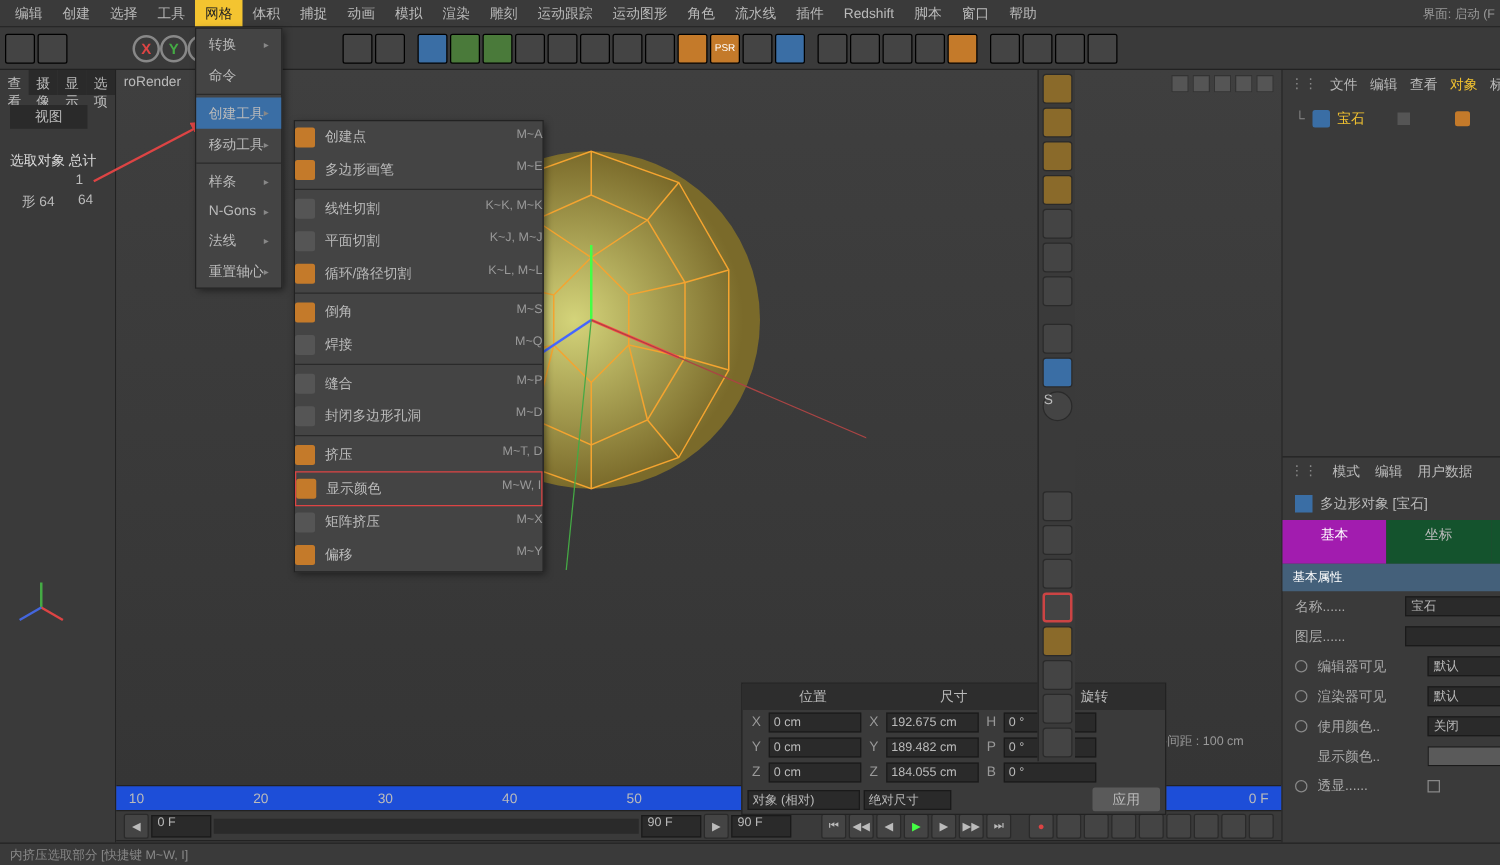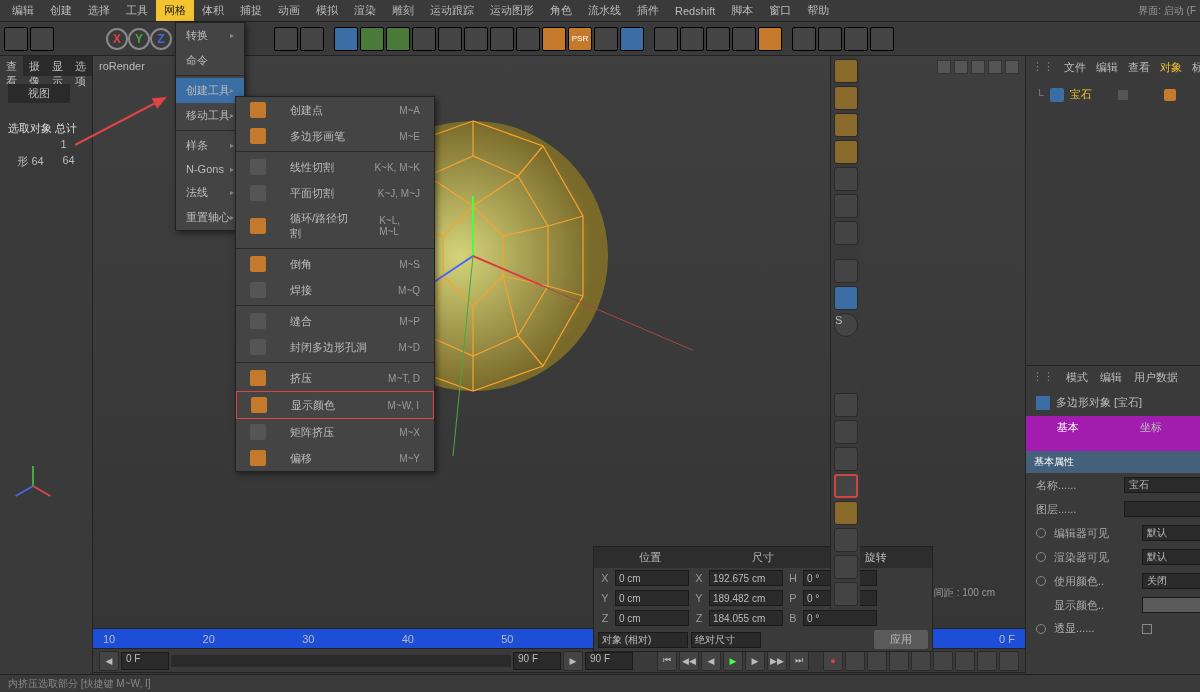--- a/index.html
+++ b/index.html
@@ -55,39 +55,39 @@
 .objmgr .tabs{display:flex;font-size:10px;padding:4px 6px;gap:10px}
 .objmgr .tabs span.act{color:#f4c430}
 .objmgr .tree{padding:6px 10px}
 .objmgr .treeitem{display:flex;align-items:center;gap:6px;padding:2px 0}
 .objmgr .treeitem .ico{width:14px;height:14px;background:#3a6ea5;border-radius:2px}
 .attrmgr{flex:1;display:flex;flex-direction:column}
 .attrmgr .tabs{display:flex;font-size:10px;padding:4px 6px;gap:12px}
 .attrmgr .objtitle{padding:6px 10px;display:flex;align-items:center;gap:6px}
 .attrmgr .objtitle .ico{width:14px;height:14px;background:#3a6ea5}
 .attrmgr .tabbtns{display:flex;font-size:10px}
-.attrmgr .tabbtns span{flex:1;padding:4px;text-align:center;background:#a21caf}
+.attrmgr .tabbtns span{flex:1;padding:4px;text-align:center;background:#14532d}
 .attrmgr .tabbtns span.act{background:#a21caf;color:#fff}
 .attrmgr .section{padding:4px 8px;background:#44607a;color:#fff;font-size:10px}
 .attrmgr .proprow{display:flex;align-items:center;padding:4px 10px;gap:8px;font-size:10px}
 .attrmgr .proprow .lbl{width:80px;color:#aaa}
 .attrmgr .proprow .val{flex:1;height:16px;background:#2a2a2a;border:1px solid #1a1a1a;padding:0 4px;font-size:10px}
 .attrmgr .proprow .radio{width:10px;height:10px;border-radius:50%;border:1px solid #888}
 .attrmgr .proprow .cb{width:10px;height:10px;border:1px solid #888}
 .iconstrip{position:absolute;right:340px;top:56px;width:30px;background:#3a3a3a;display:flex;flex-direction:column;gap:3px;padding:3px;border-left:1px solid #222}
 .iconstrip .ib{width:24px;height:24px;background:#444;border:1px solid #2a2a2a;border-radius:3px}
 .iconstrip .ib.gold{background:#8a6a2a}
 .iconstrip .ib.blue{background:#3a6ea5}
 .iconstrip .ib.red{border:2px solid #c44}
-.menu-dropdown{position:absolute;left:175px;top:22px;width:70px;background:#444;border:1px solid #222;box-shadow:2px 2px 6px rgba(0,0,0,.5);z-index:100}
+.menu-dropdown{position:absolute;left:156px;top:22px;width:70px;background:#444;border:1px solid #222;box-shadow:2px 2px 6px rgba(0,0,0,.5);z-index:100}
 .menu-dropdown .mi{padding:5px 10px;display:flex;justify-content:space-between;align-items:center;font-size:11px}
 .menu-dropdown .mi .arr{font-size:8px;color:#888}
 .menu-dropdown .sep{height:1px;background:#2a2a2a;margin:2px 0}
 .submenu{position:absolute;left:235px;top:96px;width:200px;background:#444;border:1px solid #222;box-shadow:2px 2px 6px rgba(0,0,0,.5);z-index:101}
-.submenu .mi{padding:5px 14px;display:flex;align-items:center;gap:24px;font-size:11px}
+.submenu .mi{padding:5px 0;display:flex;gap:8px;font-size:11px}
 .submenu .mi .ic{width:16px;height:16px;background:#555;border-radius:2px;flex-shrink:0}
 .submenu .mi .ic.orange{background:#c47a2a}
 .submenu .mi .sc{margin-left:auto;color:#999;font-size:10px}
 .submenu .mi.highlight{border:1px solid #d44}
 .submenu .sep{height:1px;background:#2a2a2a;margin:2px 0}
 .arrow-annotation{position:absolute;left:70px;top:90px;z-index:99;pointer-events:none}
 .statusbar{position:absolute;bottom:0;left:0;right:0;height:18px;background:#3a3a3a;border-top:1px solid #222;padding:2px 8px;font-size:10px;color:#888}
 </style>
 </head>
 <body>

